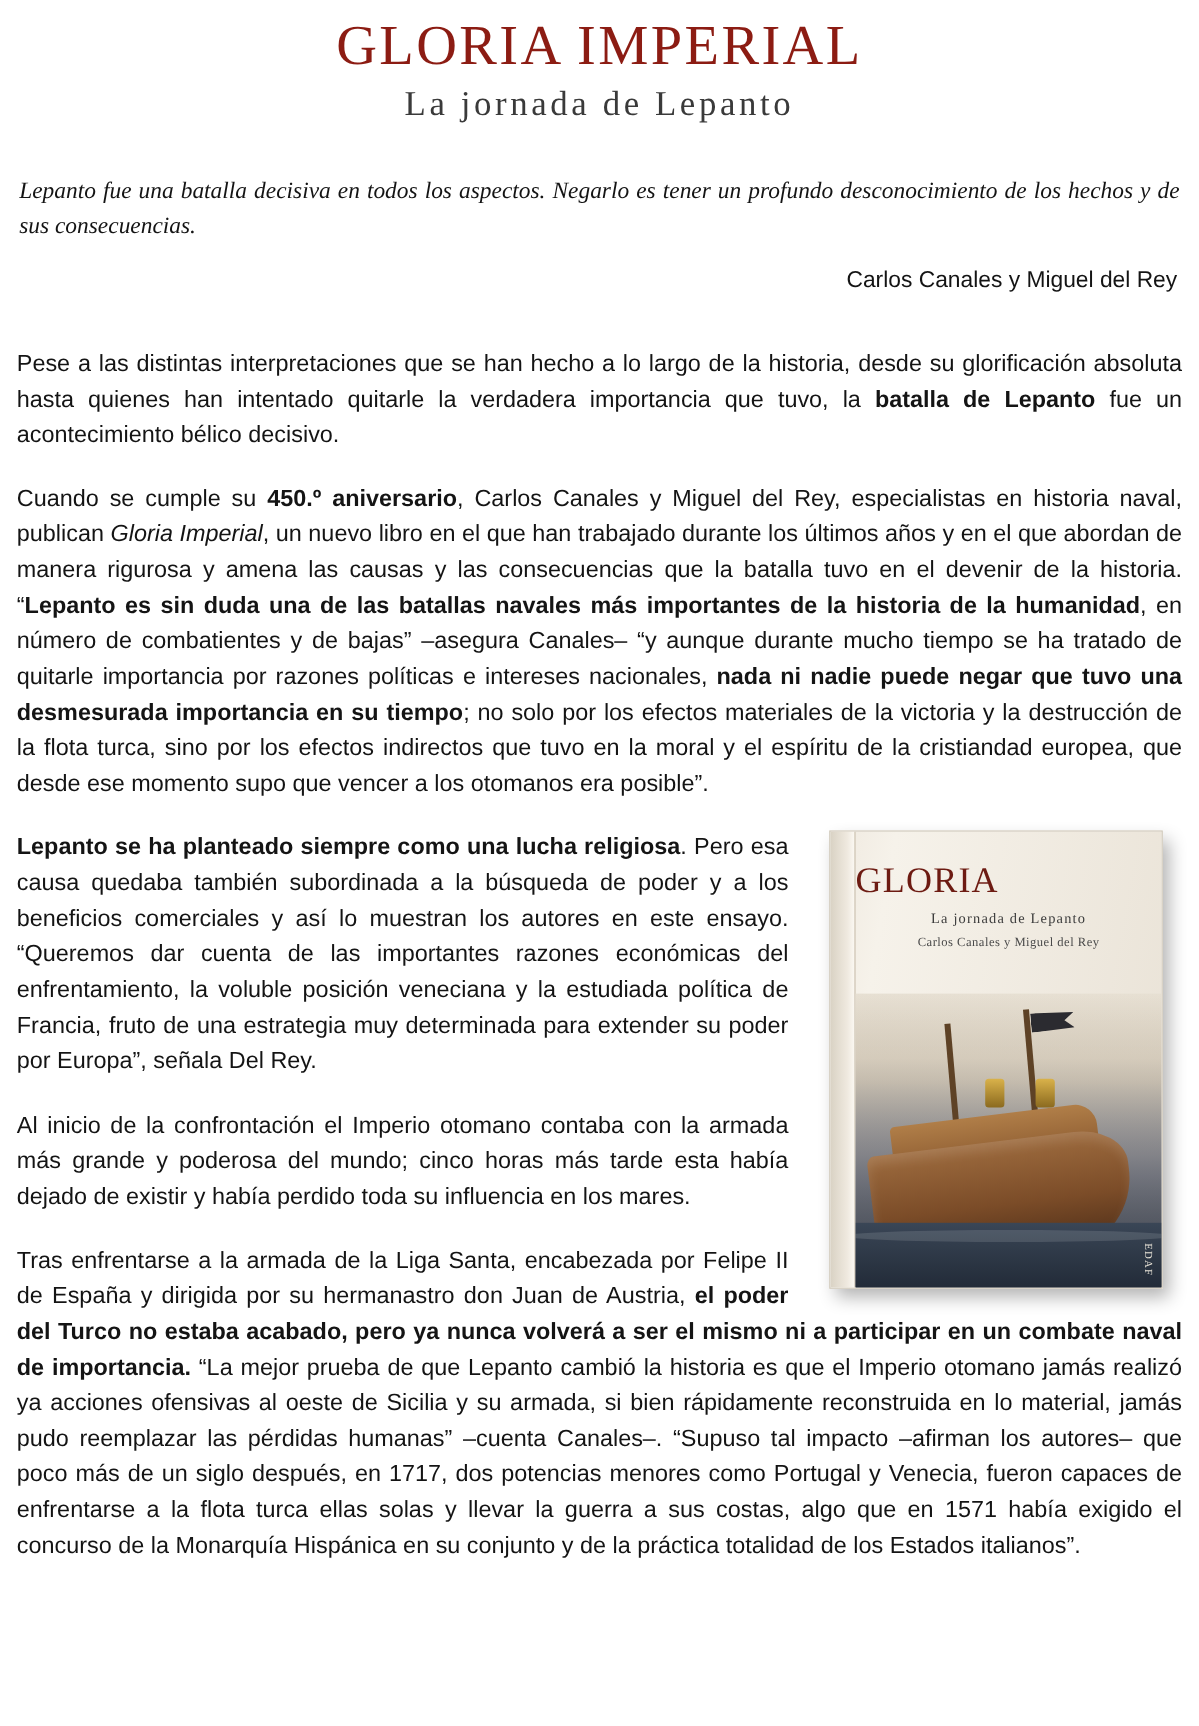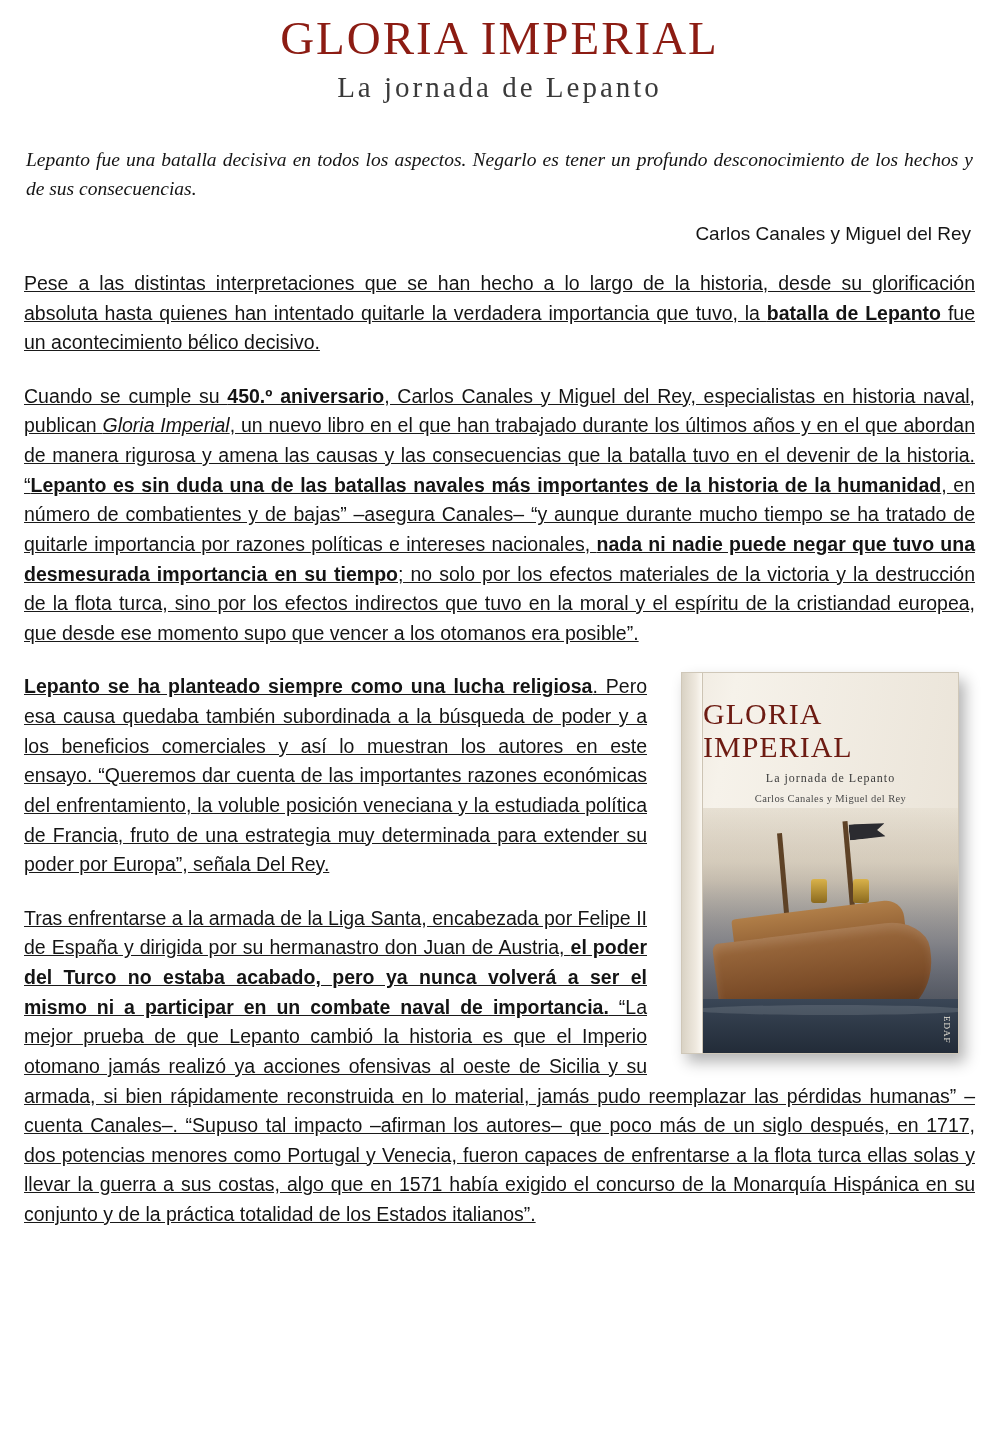--- a/index.html
+++ b/index.html
@@ -13,21 +13,21 @@
     font-family: "Liberation Sans", sans-serif;
     color: #1a1a1a;
     position: relative;
     overflow: hidden;
   }
   .page {
     position: relative;
     width: 999px;
     height: 1438px;
     box-sizing: border-box;
-    padding: 0 24px;
+    padding: 0 14px;
   }
 
   
   .masthead {
     text-align: center;
     padding-top: 14px;
   }
   .logo-title {
     font-family: "Liberation Serif", serif;
     color: #8c1c13;
@@ -61,22 +61,21 @@
   .byline {
     text-align: right;
     font-size: 19px;
     margin-top: 20px;
     padding-right: 4px;
     color: #141414;
   }
 
   
   .body-block {
-    margin-top: 24px;
-    text-decoration: underline;
+    margin-top: 44px;
   }
   p.para {
     font-size: 19.5px;
     line-height: 1.52;
     text-align: justify;
     margin: 0 0 24px 0;
     color: #141414;
   }
   b { font-weight: bold; }
   i { font-style: italic; }
@@ -242,21 +241,20 @@
     <p class="para">
       <span>Cuando se cumple su </span><b>450.º aniversario</b><span>, Carlos Canales y Miguel del Rey, especialistas en historia naval, publican </span><i>Gloria Imperial</i><span>, un nuevo libro en el que han trabajado durante los últimos años y en el que abordan de manera rigurosa y amena las causas y las consecuencias que la batalla tuvo en el devenir de la historia. “</span><b>Lepanto es sin duda una de las batallas navales más importantes de la historia de la humanidad</b><span>, en número de combatientes y de bajas” –asegura Canales– “y aunque durante mucho tiempo se ha tratado de quitarle importancia por razones políticas e intereses nacionales, </span><b>nada ni nadie puede negar que tuvo una desmesurada importancia en su tiempo</b><span>; no solo por los efectos materiales de la victoria y la destrucción de la flota turca, sino por los efectos indirectos que tuvo en la moral y el espíritu de la cristiandad europea, que desde ese momento supo que vencer a los otomanos era posible”.</span>
     </p>
 
     <div class="cover-wrap">
       <div class="book">
         <div class="spine"></div>
         <div class="cover-inner">
           <div class="cover-title">
             <span>Gloria</span>
-            <span class="l2">Imperial</span>
           </div>
           <div class="cover-sub">La jornada de Lepanto</div>
           <div class="cover-authors">Carlos Canales y Miguel del Rey</div>
           <div class="cover-art">
             <div class="ship-mast mast1"></div>
             <div class="ship-mast mast2"></div>
             <div class="ship-flag"></div>
             <div class="lantern a"></div>
             <div class="lantern b"></div>
             <div class="ship-deck"></div>
@@ -265,19 +263,20 @@
             <div class="publisher">EDAF</div>
           </div>
         </div>
       </div>
     </div>
 
     <p class="para">
       <b>Lepanto se ha planteado siempre como una lucha religiosa</b><span>. Pero esa causa quedaba también subordinada a la búsqueda de poder y a los beneficios comerciales y así lo muestran los autores en este ensayo. “Queremos dar cuenta de las importantes razones económicas del enfrentamiento, la voluble posición veneciana y la estudiada política de Francia, fruto de una estrategia muy determinada para extender su poder por Europa”, señala Del Rey.</span>
     </p>
 
+    <p class="para">Al inicio de la confrontación el Imperio otomano contaba con la armada más grande y poderosa del mundo; cinco horas más tarde esta había dejado de existir y había perdido toda su influencia en los mares.</p>
 
     <p class="para">
       <span>Tras enfrentarse a la armada de la Liga Santa, encabezada por Felipe II de España y dirigida por su hermanastro don Juan de Austria, </span><b>el poder del Turco no estaba acabado, pero ya nunca volverá a ser el mismo ni a participar en un combate naval de importancia.</b><span> “La mejor prueba de que Lepanto cambió la historia es que el Imperio otomano jamás realizó ya acciones ofensivas al oeste de Sicilia y su armada, si bien rápidamente reconstruida en lo material, jamás pudo reemplazar las pérdidas humanas” –cuenta Canales–. “Supuso tal impacto –afirman los autores– que poco más de un siglo después, en 1717, dos potencias menores como Portugal y Venecia, fueron capaces de enfrentarse a la flota turca ellas solas y llevar la guerra a sus costas, algo que en 1571 había exigido el concurso de la Monarquía Hispánica en su conjunto y de la práctica totalidad de los Estados italianos”.</span>
     </p>
 
   </div>
 </div>
 
 </body></html>

